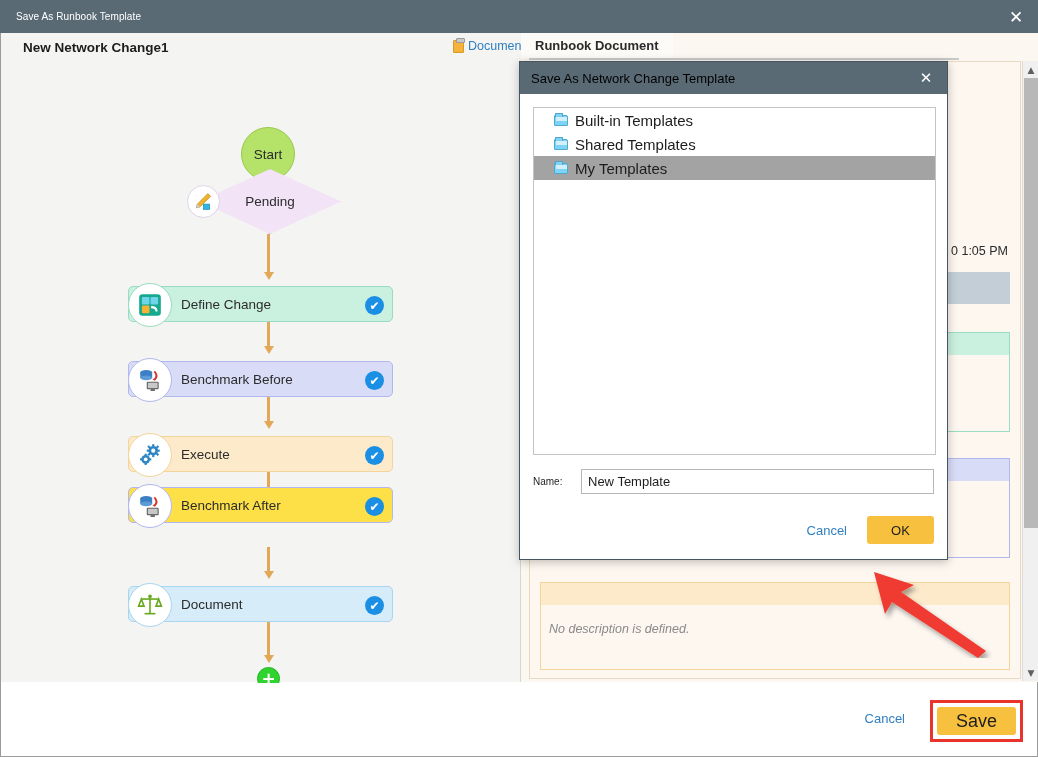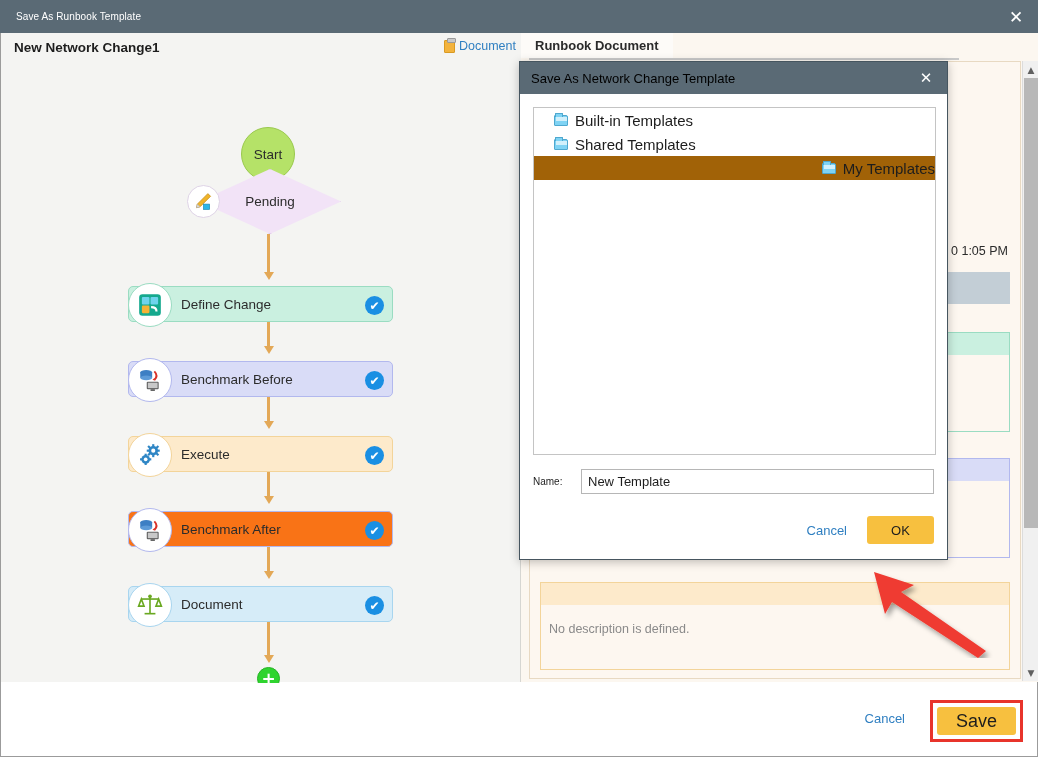--- a/index.html
+++ b/index.html
@@ -55,21 +55,21 @@
   }
 
   
   .left-pane {
     position: absolute; left: 0; top: 0;
     width: 520px; height: 649px;
     background: #f4f4f2;
     border-right: 1px solid #d6d6d2;
   }
   .left-header {
-    position: absolute; left: 3px; top: 0;
+    position: absolute; left: 12px; top: 0;
     width: 520px; height: 28px;
     background: #f4f4f2;
     display: flex; align-items: center;
   }
   .runbook-name {
     font-size: 13.5px; font-weight: bold; color: #1d1d1d;
     margin-left: 10px;
   }
   .doc-link {
     position: absolute; right: 8px; top: 6px;
@@ -191,21 +191,21 @@
   }
   .doc-band {
     position: absolute; left: 10px; width: 470px;
   }
   .doc-sec {
     position: absolute; left: 10px; width: 470px;
     border: 1px solid #cfcfcf; background: #fdf7f0;
   }
   .doc-sec .hdr { height: 22px; width: 100%; }
   .desc-italic {
-    font-size: 12.5px; color: #8a8a8a; 
+    font-size: 12.5px; color: #8a8a8a; font-style: italic;
   }
 
   
   .vscroll {
     position: absolute; right: 0; top: 28px;
     width: 16px; height: 620px; background: #f0f0f0;
     border-left: 1px solid #dcdcdc;
   }
   .vscroll .arrow-up, .vscroll .arrow-dn {
     position: absolute; left: 0; width: 16px; height: 17px;
@@ -249,21 +249,21 @@
   .tmpl-list {
     width: 403px; height: 348px;
     border: 1px solid #c4c4c4; background: #ffffff;
     overflow: hidden;
   }
   .tmpl-item {
     height: 24px; display: flex; align-items: center;
     padding-left: 20px; font-size: 15px; color: #1d1d1d;
     cursor: pointer;
   }
-  .tmpl-item.selected { background: #a16207; justify-content: flex-end; }
+  .tmpl-item.selected { background: #a3a3a3; }
   .folder-ico {
     width: 14px; height: 11px; margin-right: 7px;
     background: #7fd3f4; border: 1px solid #4ea8cf;
     border-radius: 1px 2px 1px 1px; position: relative;
   }
   .folder-ico:before {
     content:''; position:absolute; left:0px; top:-3px;
     width:6px; height:3px; background:#7fd3f4;
     border:1px solid #4ea8cf; border-bottom:none; border-radius:1px 1px 0 0;
   }
@@ -426,21 +426,21 @@
               <circle cx="8" cy="16" r="1.7" fill="#ffffff"></circle>
             </svg>
           </span>
           <span class="label">Execute</span>
           <span class="step-check">✔</span>
         </div>
 
         <div class="conn" style="left:266px; top:411px; height:28px;"></div>
         <div class="arrowhead" style="left:263px; top:435px;"></div>
 
-        <div class="step" style="top:450px; background:#f97316; border:1px solid #b2b8ee;">
+        <div class="step" style="top:426px; background:#fde047; border:1px solid #b2b8ee;">
           <span class="step-ico" style="border:1px solid #b2b8ee;">
             <svg width="26" height="26" viewBox="0 0 24 24" aria-hidden="true">
               <ellipse cx="8.5" cy="5" rx="5.5" ry="2.2" fill="#3d7fc4"></ellipse>
               <rect x="3" y="5" width="11" height="5" fill="#3d7fc4"></rect>
               <ellipse cx="8.5" cy="10" rx="5.5" ry="2.2" fill="#5d9bd8"></ellipse>
               <path d="M16 4 q4 4 0 8" stroke="#d9332a" stroke-width="1.8" fill="none"></path>
               <path d="M14.3 11.3 l1.8 1.3 l.4 -2.3 z" fill="#d9332a"></path>
               <rect x="9" y="13.5" width="11" height="7" rx="1" fill="#5e5e5e"></rect>
               <rect x="10" y="14.5" width="9" height="5" fill="#c8c8c8"></rect>
               <rect x="12.5" y="20.5" width="4" height="1.6" fill="#5e5e5e"></rect>

